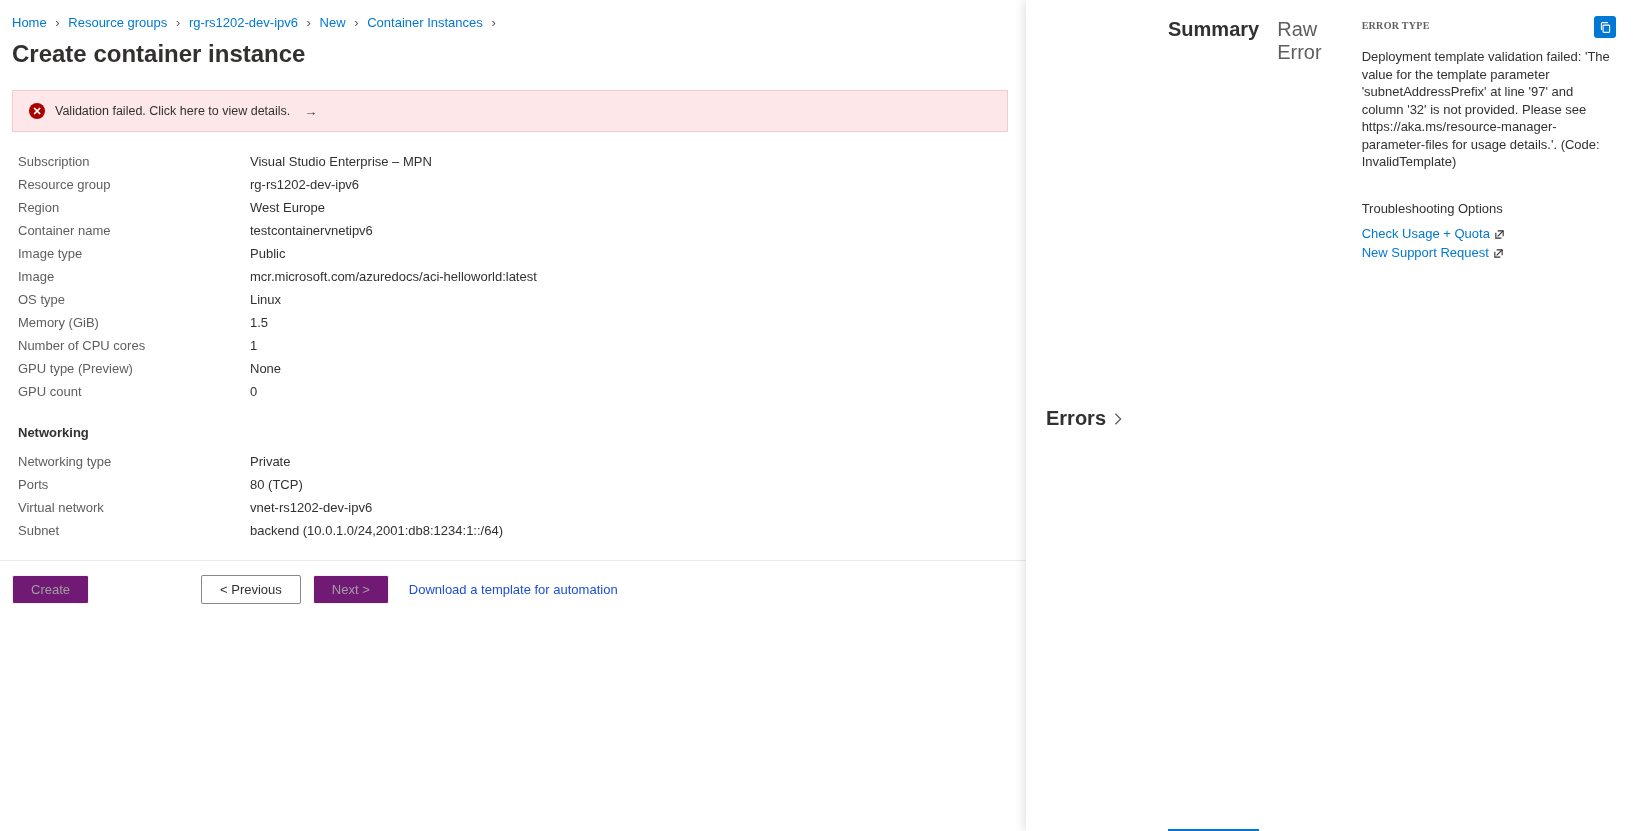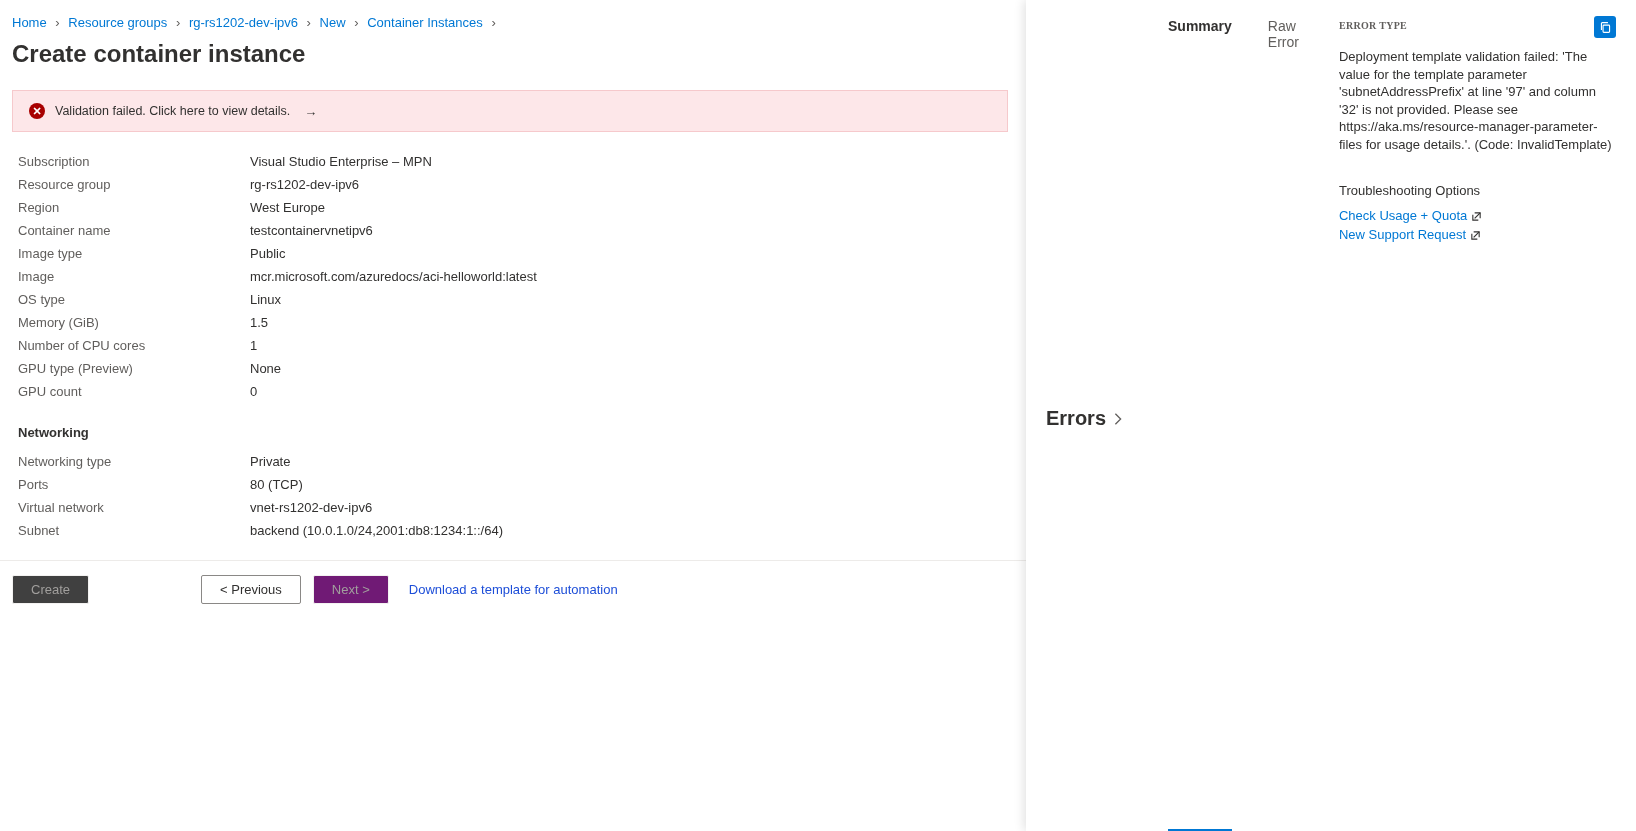--- a/index.html
+++ b/index.html
@@ -101,21 +101,21 @@
     gap: 12px;
   }
   .btn {
     font-family: inherit;
     font-size: 13px;
     padding: 6px 18px;
     border-radius: 2px;
     cursor: pointer;
   }
   .btn-primary-disabled {
-    background: #404040;
+    background: #701a75;
     border: 1px solid #f3f2f1;
     color: #a19f9d;
     cursor: default;
   }
   .btn-secondary {
     background: #ffffff;
     border: 1px solid #8a8886;
     color: #323130;
     margin-left: 100px;
   }
@@ -157,23 +157,23 @@
   .panel-close {
     width: 24px; height: 24px;
     display: flex; align-items: center; justify-content: center;
     cursor: pointer;
     color: #605e5c;
     font-size: 16px;
   }
 
   .panel-tabs {
     display: flex;
-    gap: 36px;
+    gap: 18px;
     padding: 18px 20px 0 20px;
-    font-size: 14px;
+    font-size: 20px;
   }
   .panel-tab {
     padding-bottom: 8px;
     cursor: pointer;
     color: #605e5c;
   }
   .panel-tab.active {
     color: #323130;
     font-weight: 600;
     border-bottom: 2px solid #0078d4;

